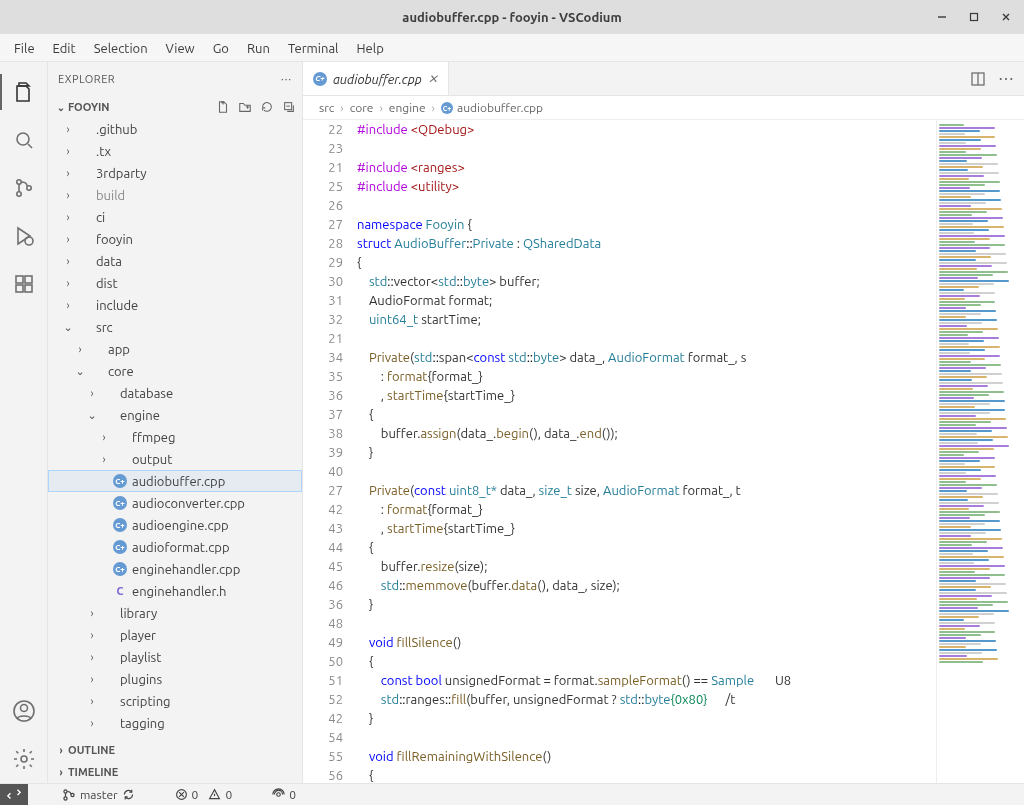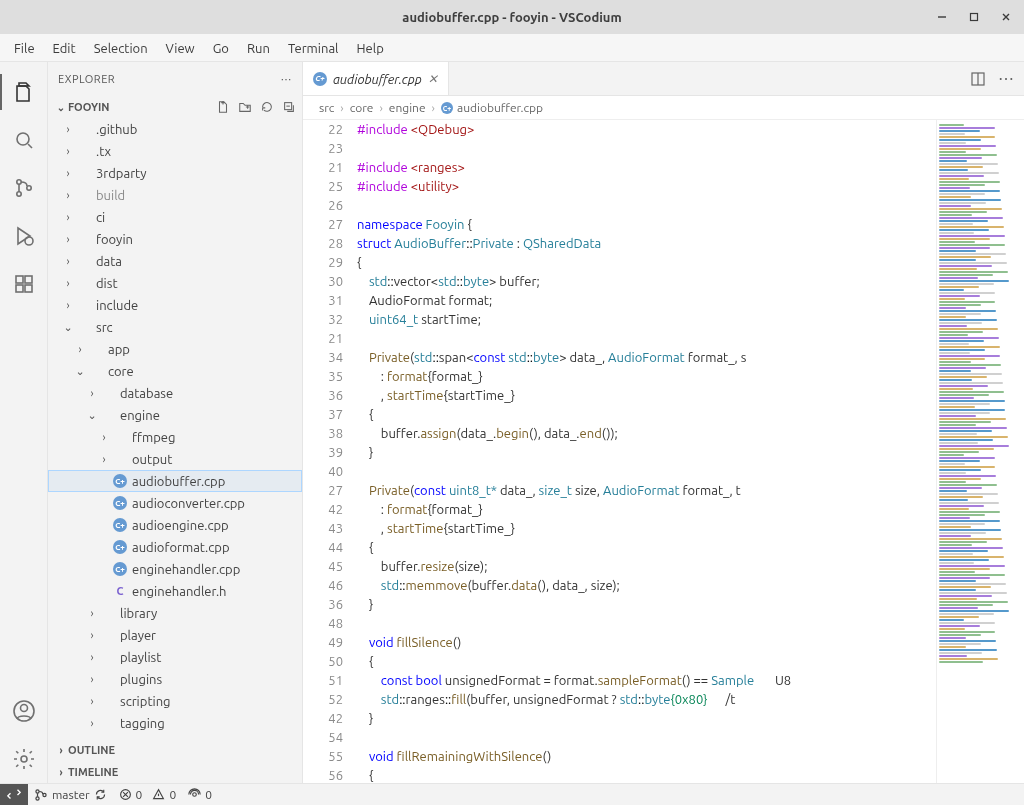--- a/index.html
+++ b/index.html
@@ -47,21 +47,21 @@
 .editor { flex:1; display:flex; font-family:"DejaVu Sans Mono","Consolas",monospace; font-size:13px; line-height:19px; overflow:hidden; }
 .gutter { width:54px; text-align:right; padding-right:14px; color:#8a8a8a; user-select:none; }
 .code { flex:1; white-space:pre; overflow:hidden; }
 .code .l { min-height:19px; }
 .kw{color:#0000ff}.ty{color:#267f99}.fn{color:#795e26}.st{color:#a31515}.num{color:#098658}.pp{color:#af00db}.op{color:#000}
 .minimap { width:88px; background:#fff; border-left:1px solid #eee; padding:4px 2px; overflow:hidden; }
 .mm-line{height:2px; margin-bottom:1px; border-radius:1px;}
 .mm1{background:#8fbf8f;width:60%}.mm2{background:#a77ddb;width:50%}.mm3{background:#5599cc;width:70%}.mm4{background:#d0d0d0;width:40%}.mm5{background:#d9b46c;width:55%}
 
 .statusbar { height:22px; background:#f3f3f3; border-top:1px solid #e5e5e5; display:flex; align-items:center; font-size:12px; color:#444; }
-.sb-left{display:flex; align-items:center; height:100%;}
+.sb-left{display:flex; align-items:center; height:100%;gap:28px;}
 .sb-item{display:flex; align-items:center; gap:4px; padding:0 6px; height:100%;}
 .sb-remote{background:#555; color:#fff; width:28px; justify-content:center;}
 .sb-right{margin-left:auto; display:flex; align-items:center; height:100%;}
 svg { display:block; }
 </style>
 </head>
 <body>
 
 <div class="titlebar">
   <span class="title">audiobuffer.cpp - fooyin - VSCodium</span>

